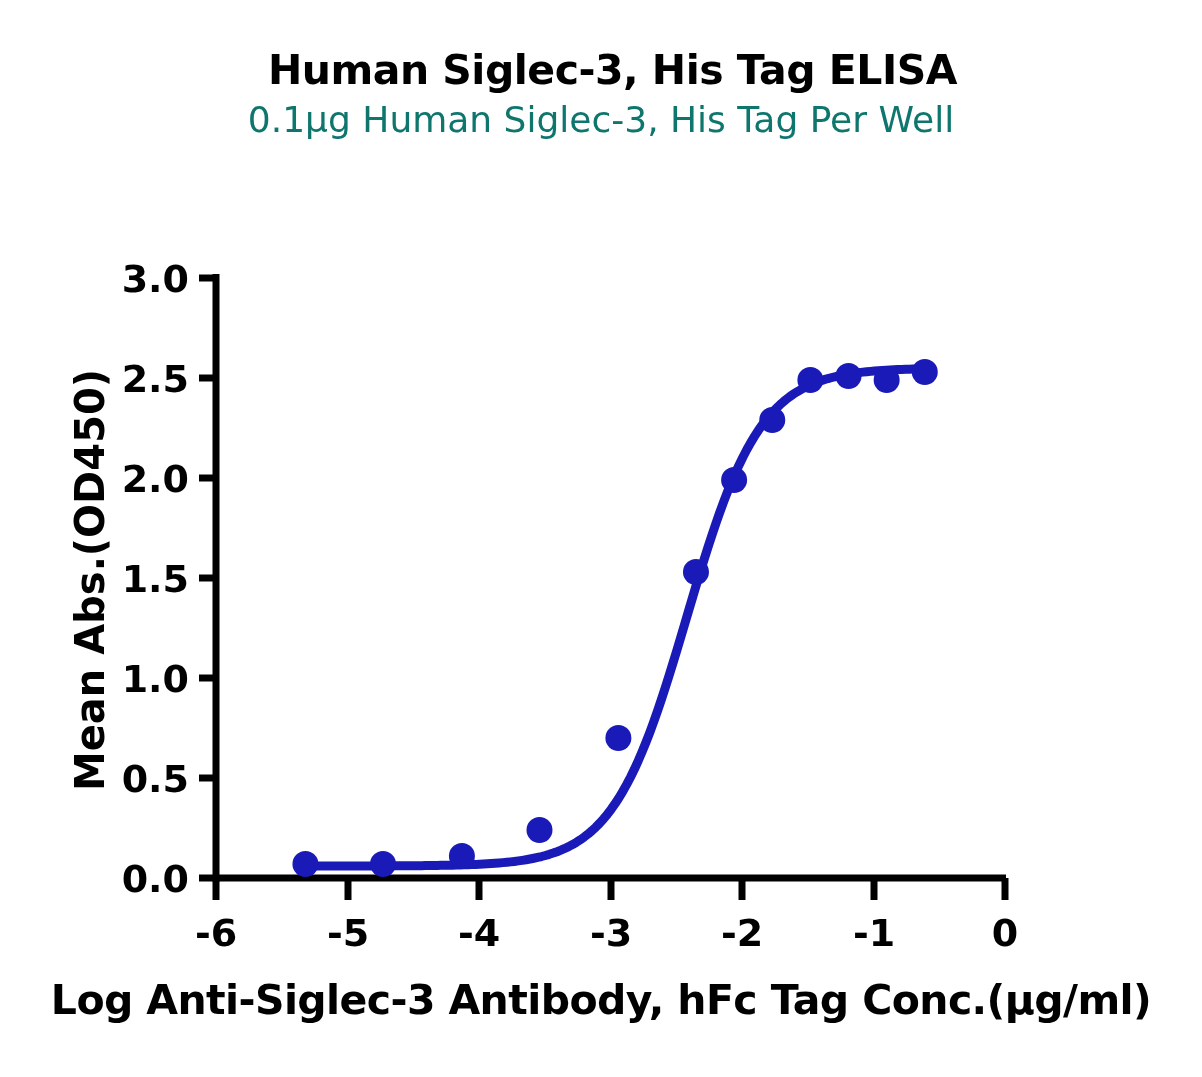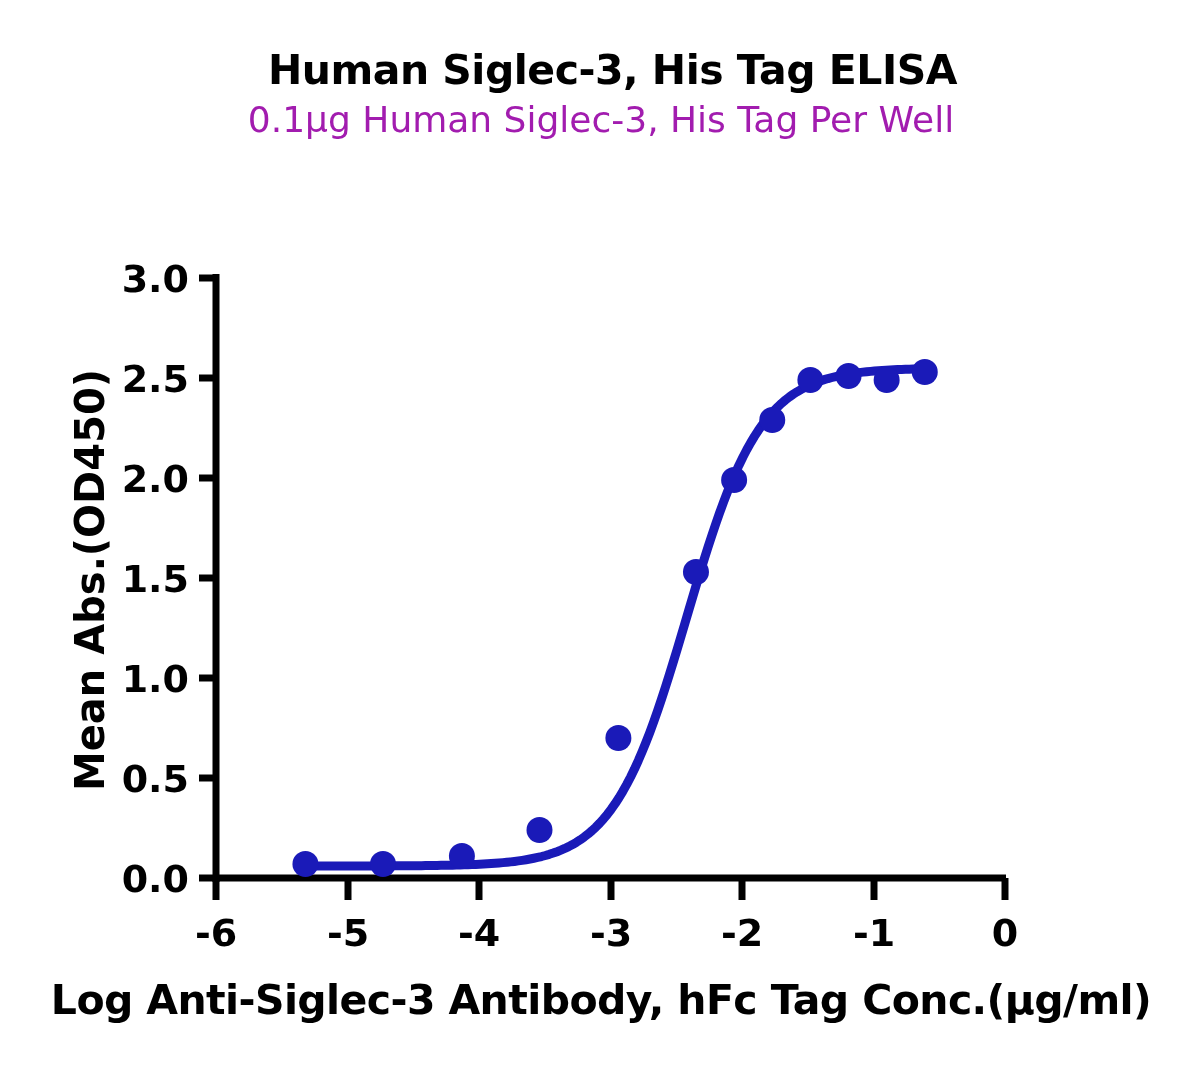--- a/index.html
+++ b/index.html
@@ -38,21 +38,21 @@
     line-height: 52px;
     color: #000000;
     white-space: nowrap;
     padding-left: 23px;
   }
   .chart-subtitle {
     font-family: "DejaVu Sans", "Liberation Sans", sans-serif;
     font-size: 36px;
     font-weight: 400;
     line-height: 48px;
-    color: #a21caf;
+    color: #0f766e;
     white-space: nowrap;
   }
   .plot-svg {
     position: absolute;
     left: 0;
     top: 0;
   }
   .tick-label {
     font-family: "DejaVu Sans", "Liberation Sans", sans-serif;
     font-size: 38px;

